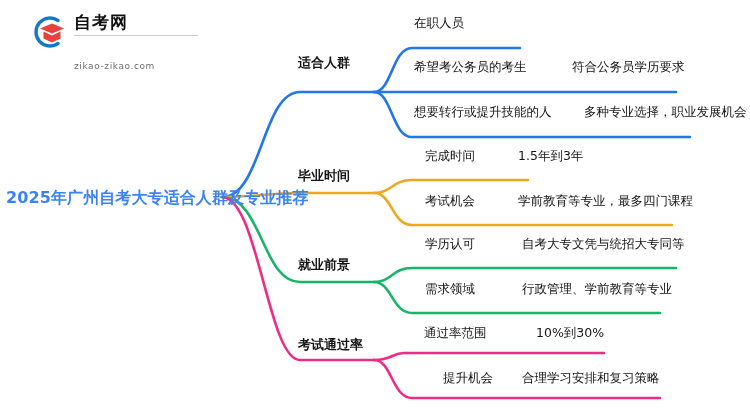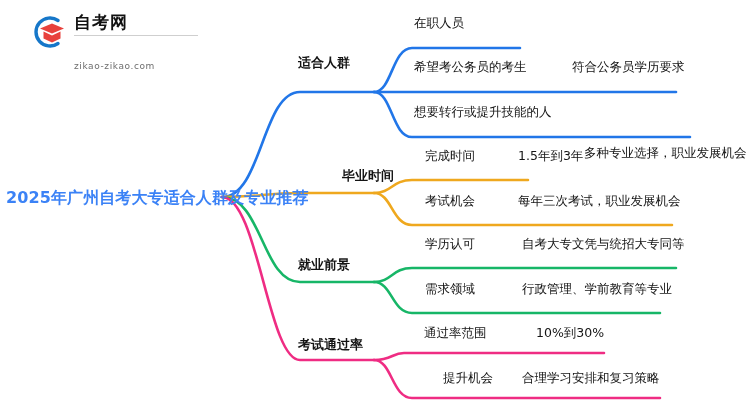--- a/index.html
+++ b/index.html
@@ -76,39 +76,39 @@
 
     <path d="M222,197 C258,197 268,360 300,360 L374,360" fill="none" stroke="#ef2c83" stroke-width="2.6" stroke-linecap="round"></path>
     <path d="M374,360 C392,360 392,353 404,353 L604,353" fill="none" stroke="#ef2c83" stroke-width="2.6" stroke-linecap="round"></path>
     <path d="M374,360 C392,360 392,398 412,398 L660,398" fill="none" stroke="#ef2c83" stroke-width="2.6" stroke-linecap="round"></path>
   </svg>
 
   <div class="node root">2025年广州自考大专适合人群及专业推荐</div>
 
   <div class="node l1" style="left:298px;top:54px;">适合人群</div>
 
-  <div class="node l1" style="left:298px;top:167px;margin-left:44px;">毕业时间</div>
+  <div class="node l1" style="left:298px;top:167px;">毕业时间</div>
 
   <div class="node l1" style="left:298px;top:256px;">就业前景</div>
 
   <div class="node l1" style="left:298px;top:336px;">考试通过率</div>
 
   <div class="node l2" style="left:414px;top:15px;">在职人员</div>
 
   <div class="node l2" style="left:414px;top:59px;">希望考公务员的考生</div>
   <div class="node l2v" style="left:572px;top:59px;">符合公务员学历要求</div>
 
   <div class="node l2" style="left:414px;top:104px;">想要转行或提升技能的人</div>
-  <div class="node l2v" style="left:584px;top:104px;margin-top:41px;">多种专业选择，职业发展机会</div>
+  <div class="node l2v" style="left:584px;top:104px;">多种专业选择，职业发展机会</div>
 
   <div class="node l2" style="left:425px;top:148px;">完成时间</div>
   <div class="node l2v" style="left:518px;top:148px;">1.5年到3年</div>
 
   <div class="node l2" style="left:425px;top:193px;">考试机会</div>
-  <div class="node l2v" style="left:518px;top:193px;">每年三次考试，职业发展机会</div>
+  <div class="node l2v" style="left:518px;top:193px;">学前教育等专业，最多四门课程</div>
 
   <div class="node l2" style="left:425px;top:236px;">学历认可</div>
   <div class="node l2v" style="left:522px;top:236px;">自考大专文凭与统招大专同等</div>
 
   <div class="node l2" style="left:425px;top:281px;">需求领域</div>
   <div class="node l2v" style="left:522px;top:281px;">行政管理、学前教育等专业</div>
 
   <div class="node l2" style="left:424px;top:325px;">通过率范围</div>
   <div class="node l2v" style="left:536px;top:325px;">10%到30%</div>
 

